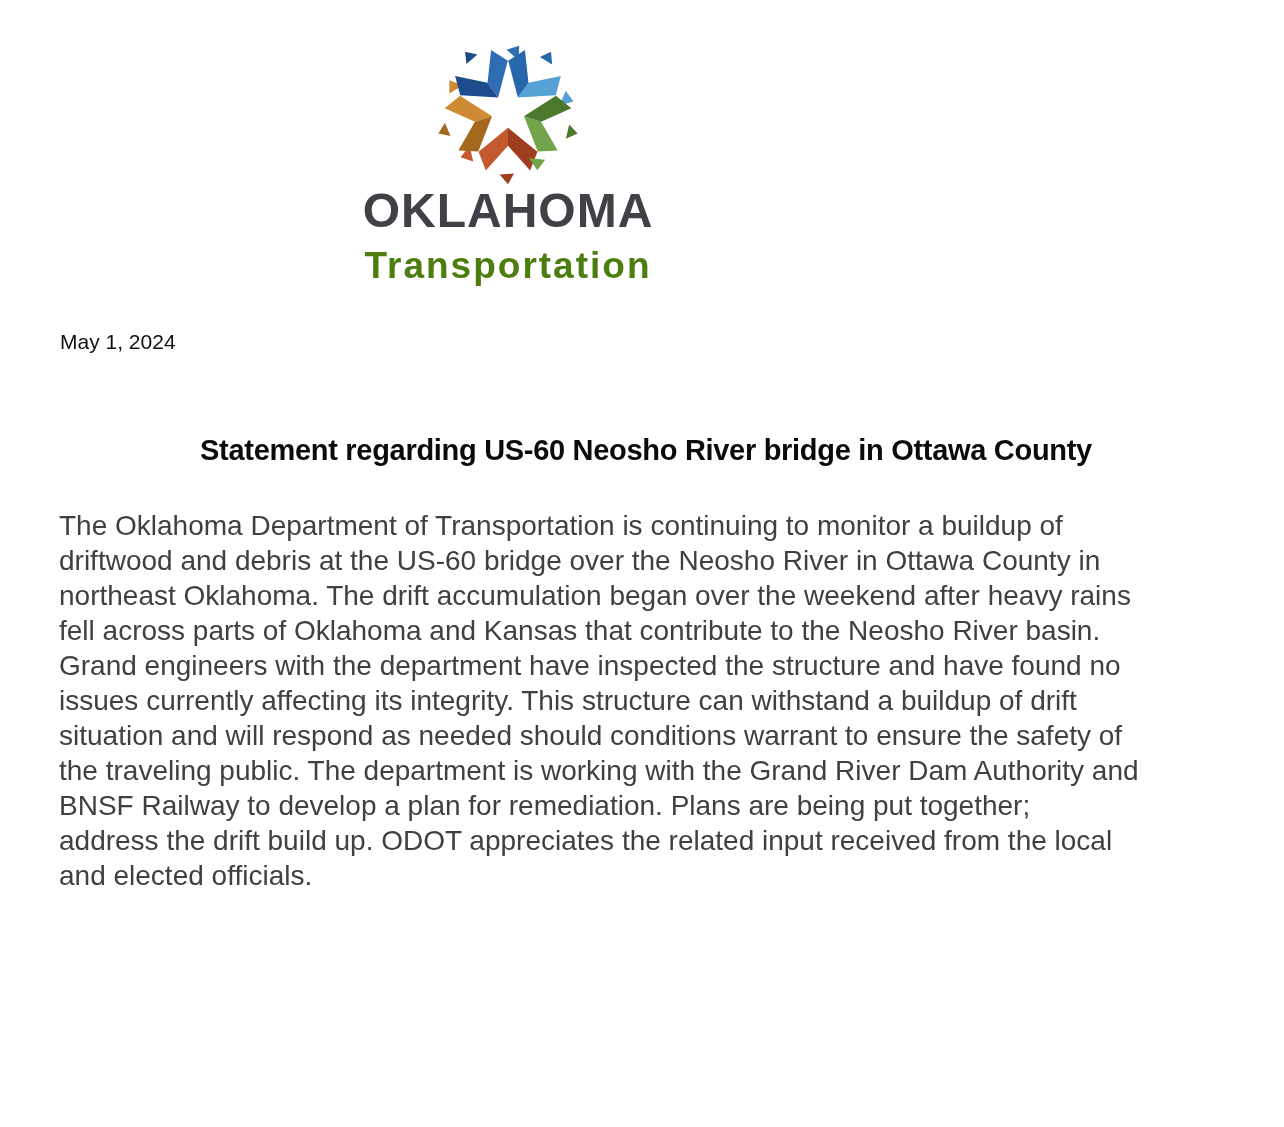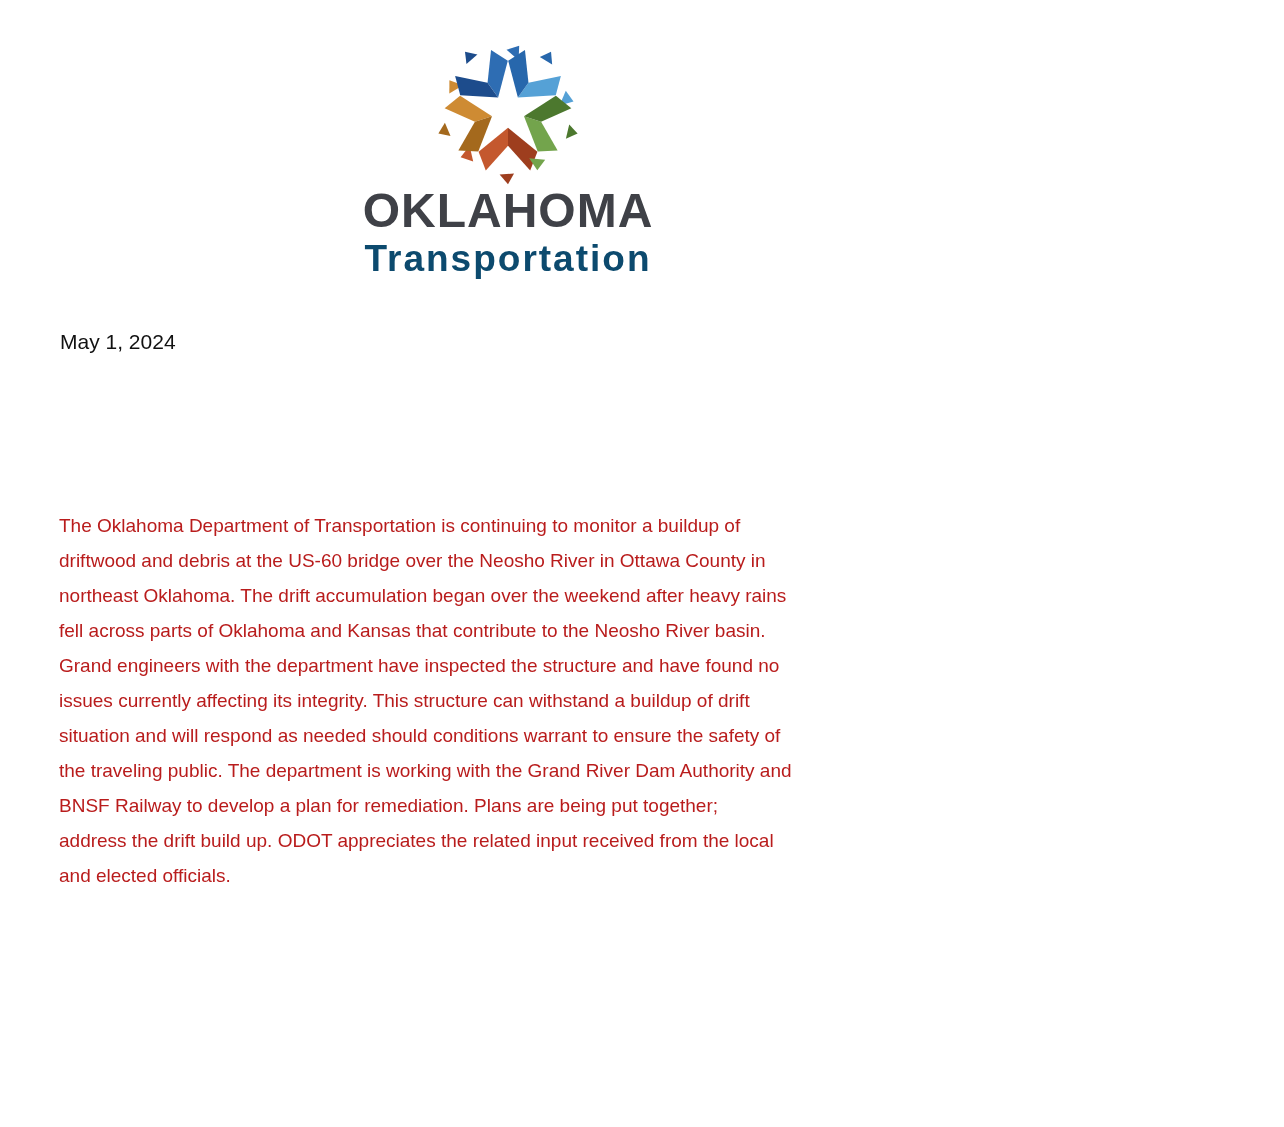--- a/index.html
+++ b/index.html
@@ -30,26 +30,26 @@
   }
   .org-name {
     margin-top: 0px;
     font-size: 48px;
     line-height: 50px;
     font-weight: 800;
     letter-spacing: 1px;
     color: #3F4147;
   }
   .division-name {
-    margin-top: 3px;
+    margin-top: 10px;
     font-size: 37px;
     line-height: 40px;
     font-weight: 700;
     letter-spacing: 2px;
-    color: #0c4a6e;
+    color: #4d7c0f;
   }
   .doc-date {
     position: absolute;
     left: 60px;
     top: 330px;
     font-size: 21px;
     color: #111111;
   }
   .doc-heading {
     position: absolute;
@@ -61,23 +61,23 @@
     font-size: 29px;
     letter-spacing: -0.3px;
     font-weight: bold;
     color: #0b0b0b;
   }
   .doc-body {
     position: absolute;
     left: 59px;
     top: 508px;
     width: 1180px;
-    font-size: 19px;
+    font-size: 28px;
     line-height: 35px;
-    color: #b91c1c;
+    color: #404040;
   }
   .body-line {
     white-space: nowrap;
   }
 </style>
 </head>
 <body>
 
 <div class="page">
 
@@ -118,20 +118,21 @@
         <polygon points="36,158 21,177 42,184" fill="#73A44C"></polygon>
         <polygon points="86,206 100,222 110,204" fill="#4C782E"></polygon>
       </g>
     </svg>
     <div class="org-name">OKLAHOMA</div>
     <div class="division-name">Transportation</div>
   </header>
 
   <div class="doc-date">May 1, 2024</div>
 
+  <h1 class="doc-heading">Statement regarding US-60 Neosho River bridge in Ottawa County</h1>
 
   <div class="doc-body">
       <div class="body-line">The Oklahoma Department of Transportation is continuing to monitor a buildup of</div>
       <div class="body-line">driftwood and debris at the US-60 bridge over the Neosho River in Ottawa County in</div>
       <div class="body-line">northeast Oklahoma. The drift accumulation began over the weekend after heavy rains</div>
       <div class="body-line">fell across parts of Oklahoma and Kansas that contribute to the Neosho River basin.</div>
       <div class="body-line">Grand engineers with the department have inspected the structure and have found no</div>
       <div class="body-line">issues currently affecting its integrity. This structure can withstand a buildup of drift</div>
       <div class="body-line">situation and will respond as needed should conditions warrant to ensure the safety of</div>
       <div class="body-line">the traveling public. The department is working with the Grand River Dam Authority and</div>

